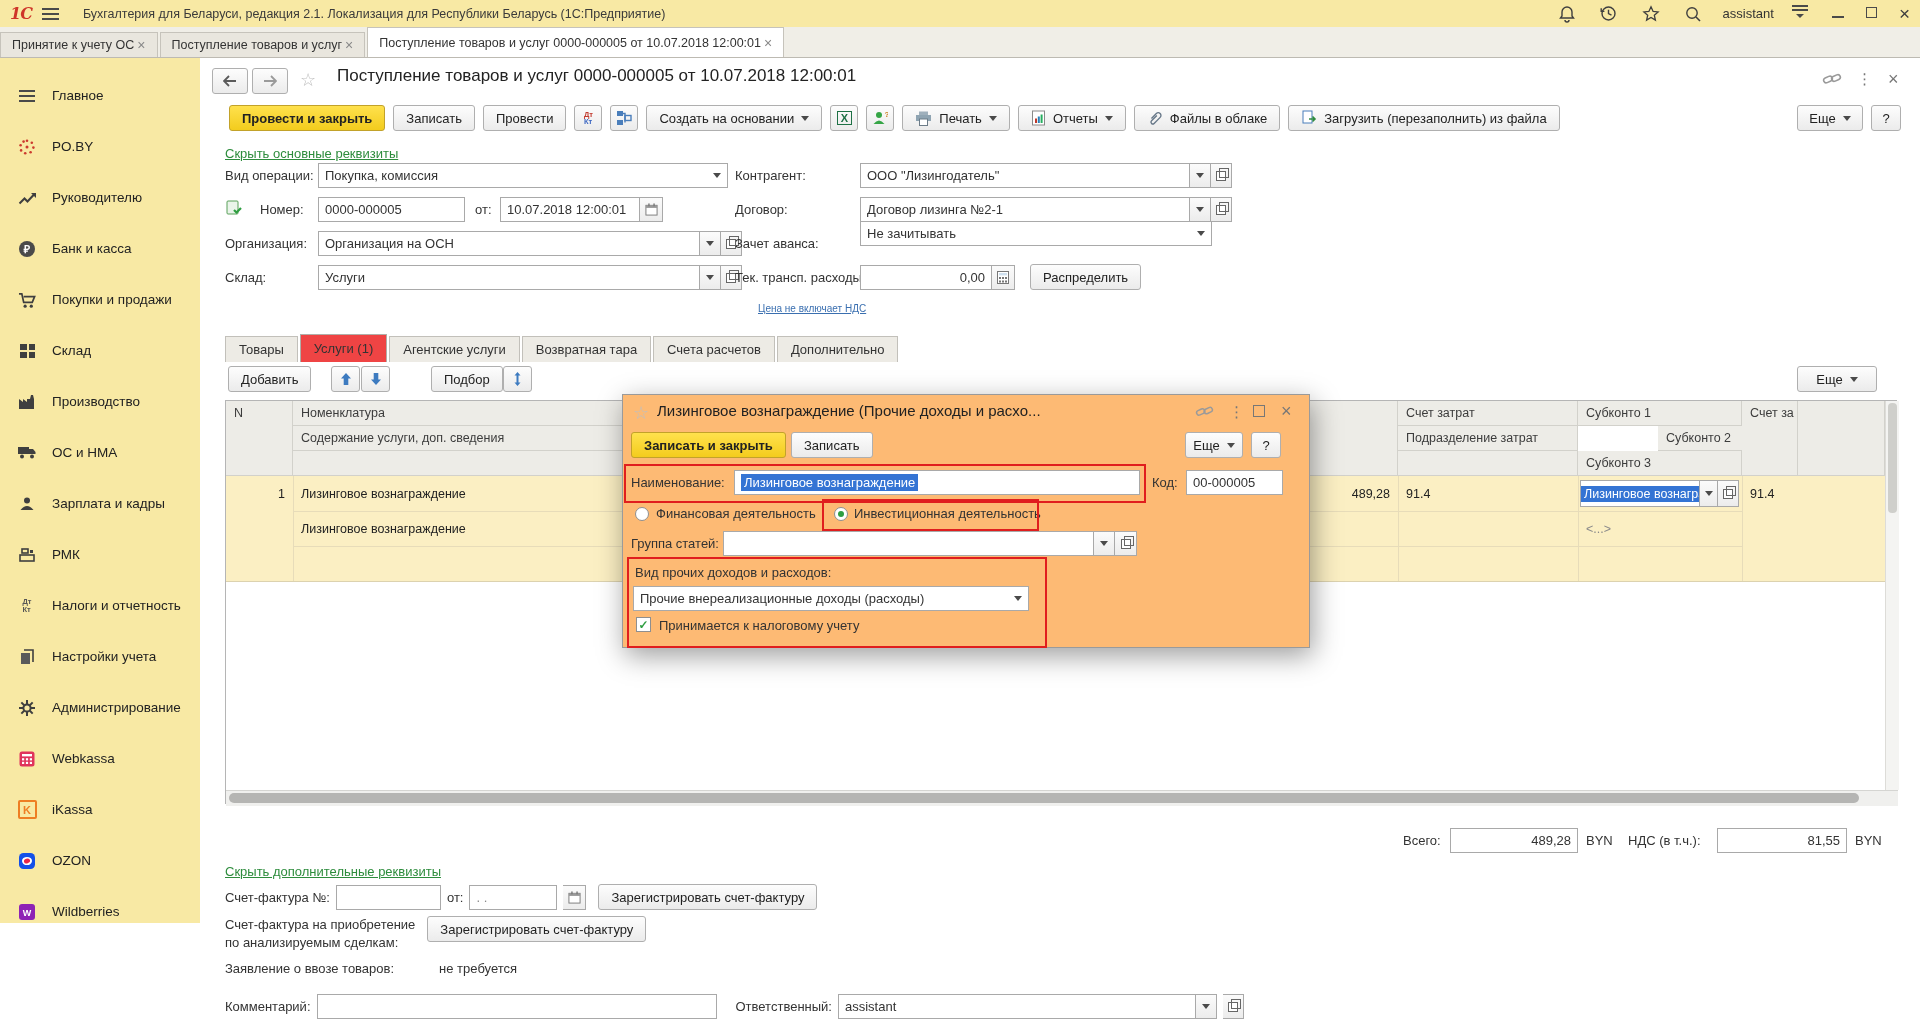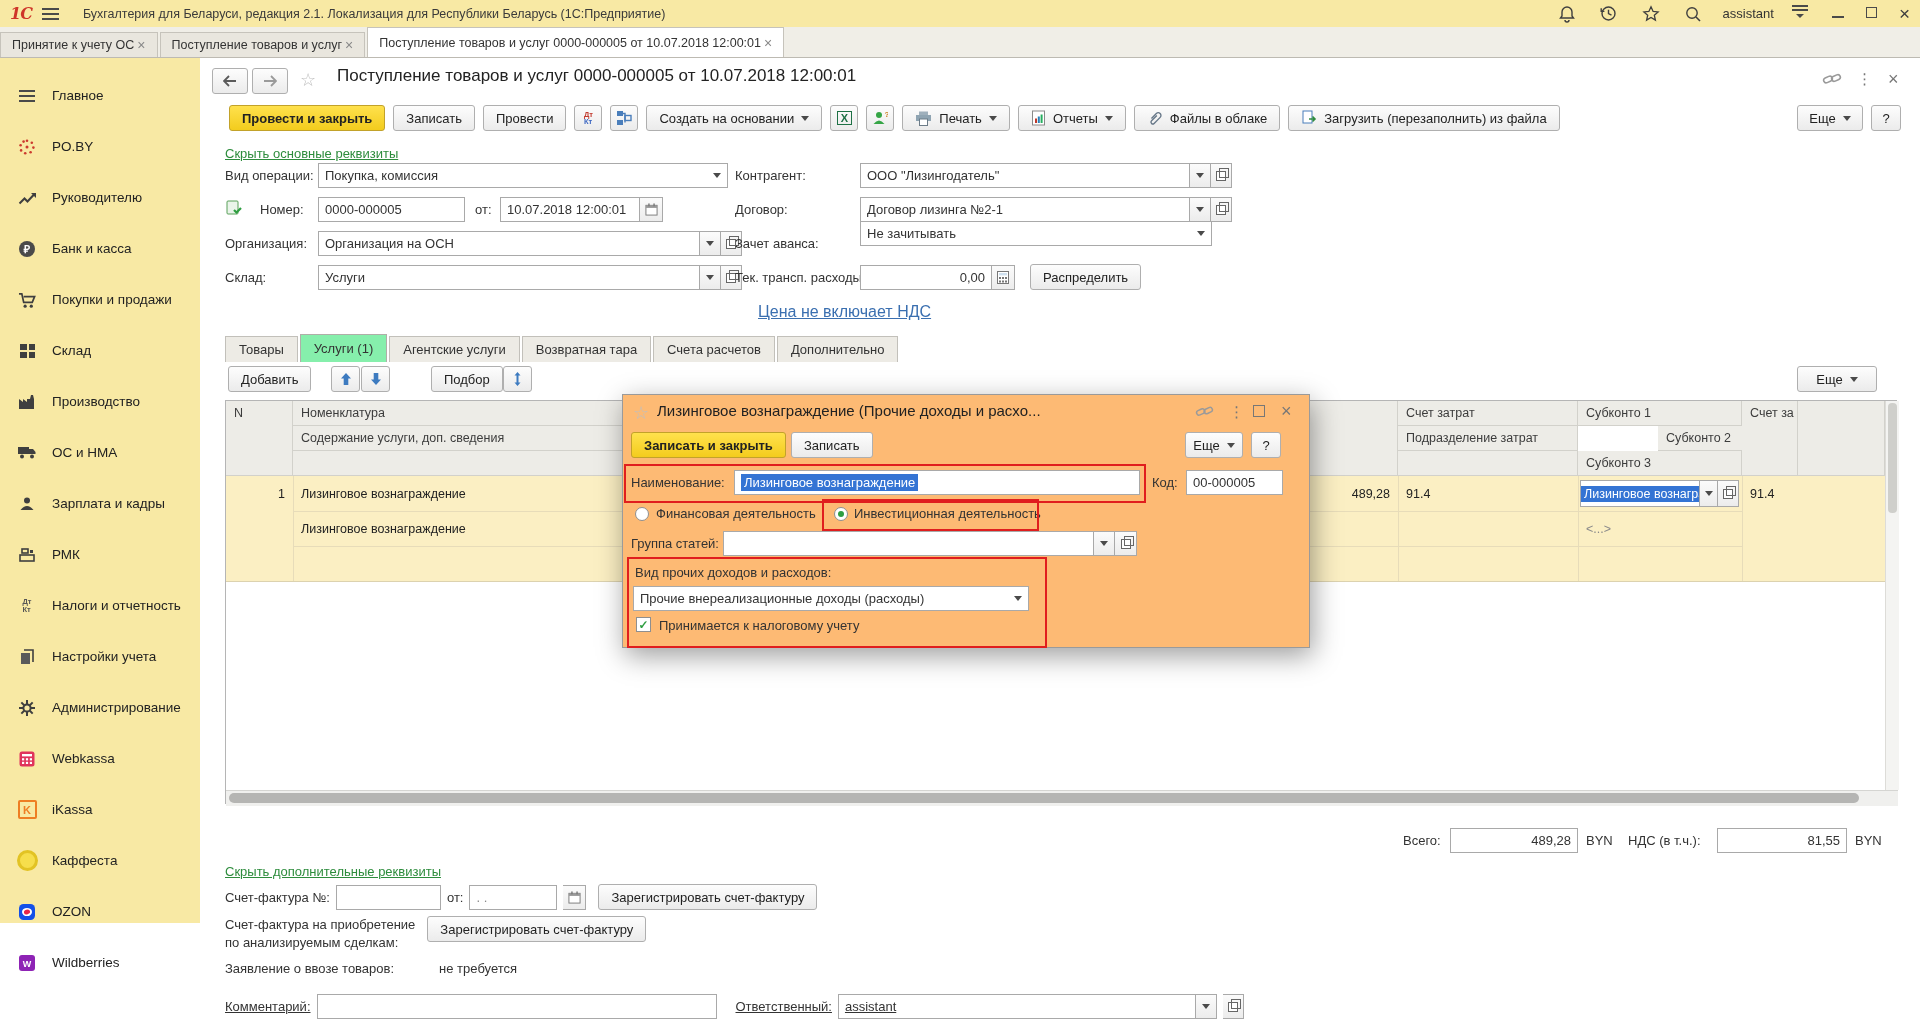--- a/index.html
+++ b/index.html
@@ -42,34 +42,34 @@
   .ikbox{width:15px;height:15px;border:2px solid #EE7E23;color:#EE7E23;font-weight:bold;font-size:11px;display:flex;align-items:center;justify-content:center;border-radius:2px;}
   .kafcirc{width:15px;height:15px;border-radius:50%;background:#F6DE4C;border:3px solid #E2C324;}
 
   
   .btn{display:inline-flex;align-items:center;justify-content:center;gap:7px;height:26px;padding:0 12px;
        background:linear-gradient(#FDFDFD,#EBEBEB);border:1px solid #AFAFAF;border-radius:3px;font-size:13px;color:#222;cursor:pointer;box-sizing:border-box;white-space:nowrap;}
   .btn.primary{background:linear-gradient(#FFE14D,#F3CC1D);border-color:#C2A22A;font-weight:bold;}
   .ibtn{padding:0 4px;min-width:28px;}
   .car{display:inline-block;width:0;height:0;border:4px solid transparent;border-top:5px solid #4a4a4a;transform:translateY(2px);}
   .lnk-g{color:#2D8C3C;text-decoration:underline;font-size:13px;cursor:pointer;white-space:nowrap;}
-  .lnk-b{color:#3A6FB0;text-decoration:underline;font-size:16px;cursor:pointer;white-space:nowrap;}
+  .lnk-b{color:#3A6FB0;text-decoration:underline;font-size:10px;cursor:pointer;white-space:nowrap;}
   .lbl{font-size:13px;color:#333;white-space:nowrap;}
   .fld{height:25px;border:1px solid #A9A9A9;background:#fff;display:flex;align-items:center;padding:0 6px;font-size:13px;box-sizing:border-box;overflow:hidden;white-space:nowrap;}
   .fld.comboint{justify-content:space-between;}
   .fld.num{justify-content:flex-end;}
   .extb{width:21px;height:25px;border:1px solid #A9A9A9;border-left:none;background:linear-gradient(#FBFBFB,#ECECEC);display:inline-flex;align-items:center;justify-content:center;box-sizing:border-box;cursor:pointer;}
   .opn{width:8px;height:8px;border:1px solid #666;position:relative;background:#fff;}
   .opn::before{content:"";position:absolute;left:2px;top:-4px;width:8px;height:8px;border:1px solid #666;}
   .star-g::before{content:"☆";color:#BFBFBF;font-size:18px;}
   .rowf{display:flex;align-items:center;}
 
   
   .ftab{height:26px;display:inline-flex;align-items:center;padding:0 13px;background:#EDEBE5;border:1px solid #C2C0BA;border-bottom:none;font-size:13px;color:#333;margin-right:2px;cursor:pointer;box-sizing:border-box;}
-  .ftab.active{background:#86efac;height:28px;border-color:#B0AEA8;}
+  .ftab.active{background:#ef4444;height:28px;border-color:#B0AEA8;}
   .grid{border:1px solid #B5B5B5;background:#fff;box-sizing:border-box;}
   .ghc{position:absolute;background:#EDECE7;border-right:1px solid #D2D1CB;border-bottom:1px solid #D2D1CB;font-size:12.5px;color:#3C3C3C;display:flex;align-items:center;padding:0 8px;box-sizing:border-box;overflow:hidden;white-space:nowrap;}
   .gcell{position:absolute;font-size:12.5px;color:#222;display:flex;align-items:center;padding:0 8px;box-sizing:border-box;overflow:hidden;white-space:nowrap;}
   .ylw{background:#FBEFC3;}
   .gline-v{position:absolute;width:1px;background:#E7DCB9;}
   .gline-h{position:absolute;height:1px;background:#E7DCB9;}
   .selblue{background:#3474D4;color:#fff;padding:1px 3px;}
   .hscroll{position:absolute;background:#F0F0EE;border-top:1px solid #D5D5D2;}
   .hthumb{position:absolute;height:10px;background:#B5B5B3;border-radius:5px;top:2px;}
   .vscroll{position:absolute;background:#F4F4F2;border-left:1px solid #DDDCD8;}
@@ -314,26 +314,20 @@
       <span>Webkassa</span>
     </div>
     <div class="sbitem">
       <span class="i22">
           <span class="ikbox">K</span>
         </span>
       <span>iKassa</span>
     </div>
     <div class="sbitem">
       <span class="i22">
-          <span class="kafcirc"></span>
-        </span>
-      <span>Каффеста</span>
-    </div>
-    <div class="sbitem">
-      <span class="i22">
           <svg width="16" height="16" viewBox="0 0 16 16">
             <rect width="16" height="16" rx="4.5" fill="#1450E8"></rect>
             <ellipse cx="8" cy="8" rx="5" ry="4.1" fill="#fff"></ellipse>
             <ellipse cx="8" cy="8" rx="3.1" ry="2.3" fill="#E8254A" transform="rotate(-18 8 8)"></ellipse>
           </svg>
         </span>
       <span>OZON</span>
     </div>
     <div class="sbitem">
       <span class="i22">
@@ -727,21 +721,21 @@
       <div class="btn">
           <span>Зарегистрировать счет-фактуру</span>
         </div>
     </div>
 
     <div class="abs rowf" style="left:25px;top:903px;gap:45px;">
       <span class="lbl">Заявление о ввозе товаров:</span>
       <span class="lbl">не требуется</span>
     </div>
 
-    <div class="abs rowf" style="left:25px;top:936px;gap:6px;text-decoration:underline;">
+    <div class="abs rowf" style="left:25px;top:936px;gap:6px;">
       <span class="lbl">Комментарий:</span>
       <div class="fld" style="width:400px;">
           <span></span>
         </div>
       <span class="lbl" style="margin-left:13px;">Ответственный:</span>
       <div class="fld" style="width:358px;">
           <span>assistant</span>
         </div>
       <div class="extb" style="margin-left:-6px;">
           <span class="car" style="margin:0"></span>

